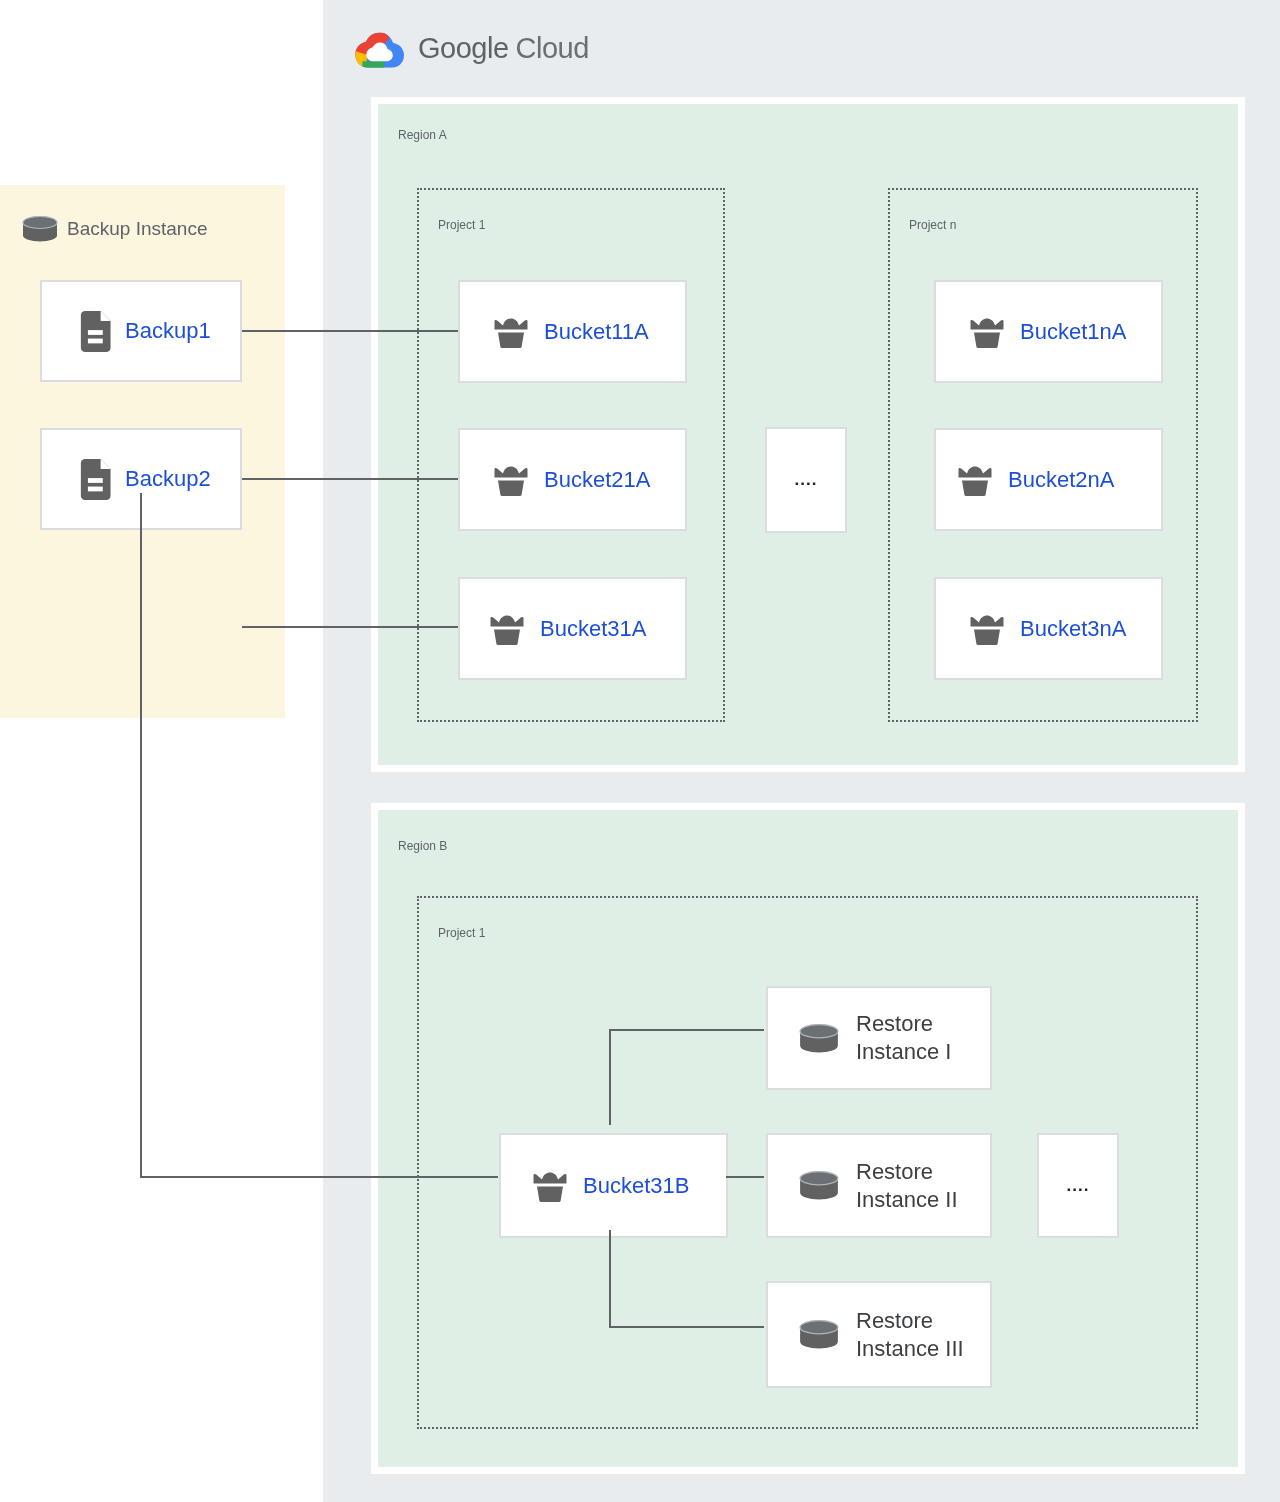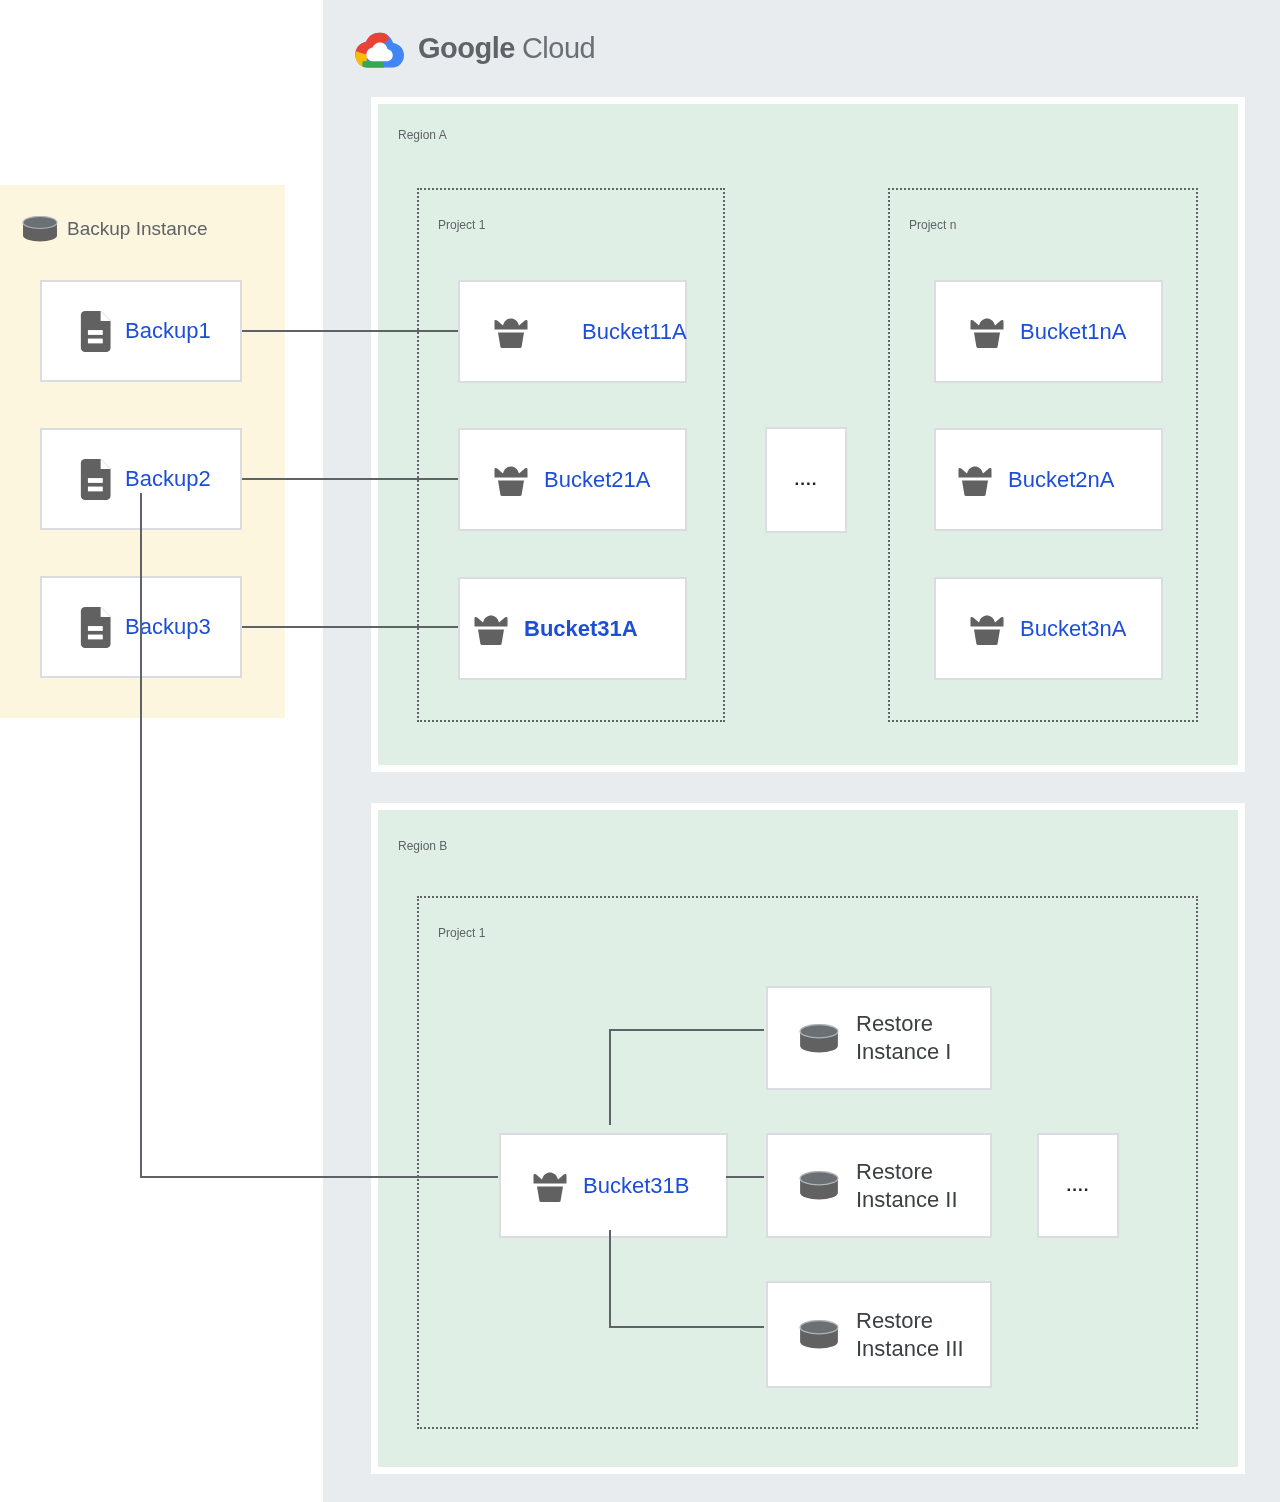--- a/index.html
+++ b/index.html
@@ -4,21 +4,21 @@
 <style>
   html,body{margin:0;padding:0;}
   body{
     width:1280px;height:1502px;position:relative;background:#ffffff;
     font-family:"Liberation Sans", sans-serif;overflow:hidden;
   }
   
   .gcp-container{position:absolute;left:323px;top:0;width:957px;height:1502px;background:#e8ecef;}
   .logo{position:absolute;left:352px;top:26px;display:flex;align-items:center;gap:10px;}
   .logo-text{font-size:29px;color:#5f6368;letter-spacing:-0.5px;}
-  .logo-text .g{font-weight:700;color:#5f6368;}
+  .logo-text .g{font-weight:400;color:#5f6368;}
   .logo-text .c{font-weight:400;color:#697075;margin-left:7px;}
   .region{position:absolute;background:#ffffff;}
   .region-inner{position:absolute;left:7px;top:7px;right:7px;bottom:7px;background:#e0efe6;}
   .region-a{left:371px;top:97px;width:874px;height:675px;}
   .region-b{left:371px;top:795px;width:874px;height:671px;margin-top:8px;}
   .zone-label{position:absolute;font-size:12px;color:#5f6368;}
   .project{position:absolute;border:2px dotted #5f6368;box-sizing:border-box;}
   .backup-panel{position:absolute;left:0;top:185px;width:285px;height:533px;background:#fdf6df;}
   .backup-header{position:absolute;left:22px;top:31px;display:flex;align-items:center;gap:9px;}
   .backup-header span{font-size:19px;color:#5f6368;}
@@ -79,39 +79,39 @@
   <span class="logo-text"><span class="g">Google</span><span class="c">Cloud</span></span>
 </div>
 
 <div class="region region-a">
   <div class="region-inner"></div>
   <div class="zone-label" style="left:27px;top:31px;">Region A</div>
 
   <div class="project" style="left:46px;top:91px;width:308px;height:534px;">
     <div class="zone-label" style="left:19px;top:28px;">Project 1</div>
 
-    <div class="node" style="left:39px;top:90px;width:229px;height:103px;padding-left:32px;gap:38px;">
+    <div class="node" style="left:39px;top:90px;width:229px;height:103px;padding-left:32px;">
       <span style="display:inline-flex;margin-right:14px;">
         <svg width="38" height="34" viewBox="0 0 36 34">
             <use href="#bucket-icon-def"></use>
           </svg>
       </span>
       <span class="lbl">Bucket11A</span>
     </div>
 
     <div class="node" style="left:39px;top:238px;width:229px;height:103px;padding-left:32px;">
       <span style="display:inline-flex;margin-right:14px;">
         <svg width="38" height="34" viewBox="0 0 36 34">
             <use href="#bucket-icon-def"></use>
           </svg>
       </span>
       <span class="lbl">Bucket21A</span>
     </div>
 
-    <div class="node" style="left:39px;top:387px;width:229px;height:103px;padding-left:12px;font-weight:bold;">
+    <div class="node" style="left:39px;top:387px;width:229px;height:103px;padding-left:28px;">
       <span style="display:inline-flex;margin-right:14px;">
         <svg width="38" height="34" viewBox="0 0 36 34">
             <use href="#bucket-icon-def"></use>
           </svg>
       </span>
       <span class="lbl">Bucket31A</span>
     </div>
   </div>
 
   <div class="node dots-node" style="left:394px;top:330px;width:82px;height:106px;">
@@ -229,28 +229,20 @@
 
   <div class="node" style="left:40px;top:243px;width:202px;height:102px;padding-left:36px;">
     <span style="display:inline-flex;margin-right:13px;">
       <svg width="34" height="41" viewBox="0 0 22 29">
           <use href="#doc-icon-def"></use>
         </svg>
     </span>
     <span class="lbl">Backup2</span>
   </div>
 
-  <div class="node" style="left:40px;top:391px;width:202px;height:102px;padding-left:36px;">
-    <span style="display:inline-flex;margin-right:13px;">
-      <svg width="34" height="41" viewBox="0 0 22 29">
-          <use href="#doc-icon-def"></use>
-        </svg>
-    </span>
-    <span class="lbl">Backup3</span>
-  </div>
 </div>
 
 <div class="conn" style="left:242px;top:330px;width:216px;height:2px;"></div>
 <div class="conn" style="left:242px;top:478px;width:216px;height:2px;"></div>
 <div class="conn" style="left:242px;top:626px;width:216px;height:2px;"></div>
 
 <div class="conn" style="left:140px;top:493px;width:2px;height:685px;"></div>
 <div class="conn" style="left:140px;top:1176px;width:358px;height:2px;"></div>
 
 <div class="conn" style="left:609px;top:1029px;width:2px;height:96px;"></div>

